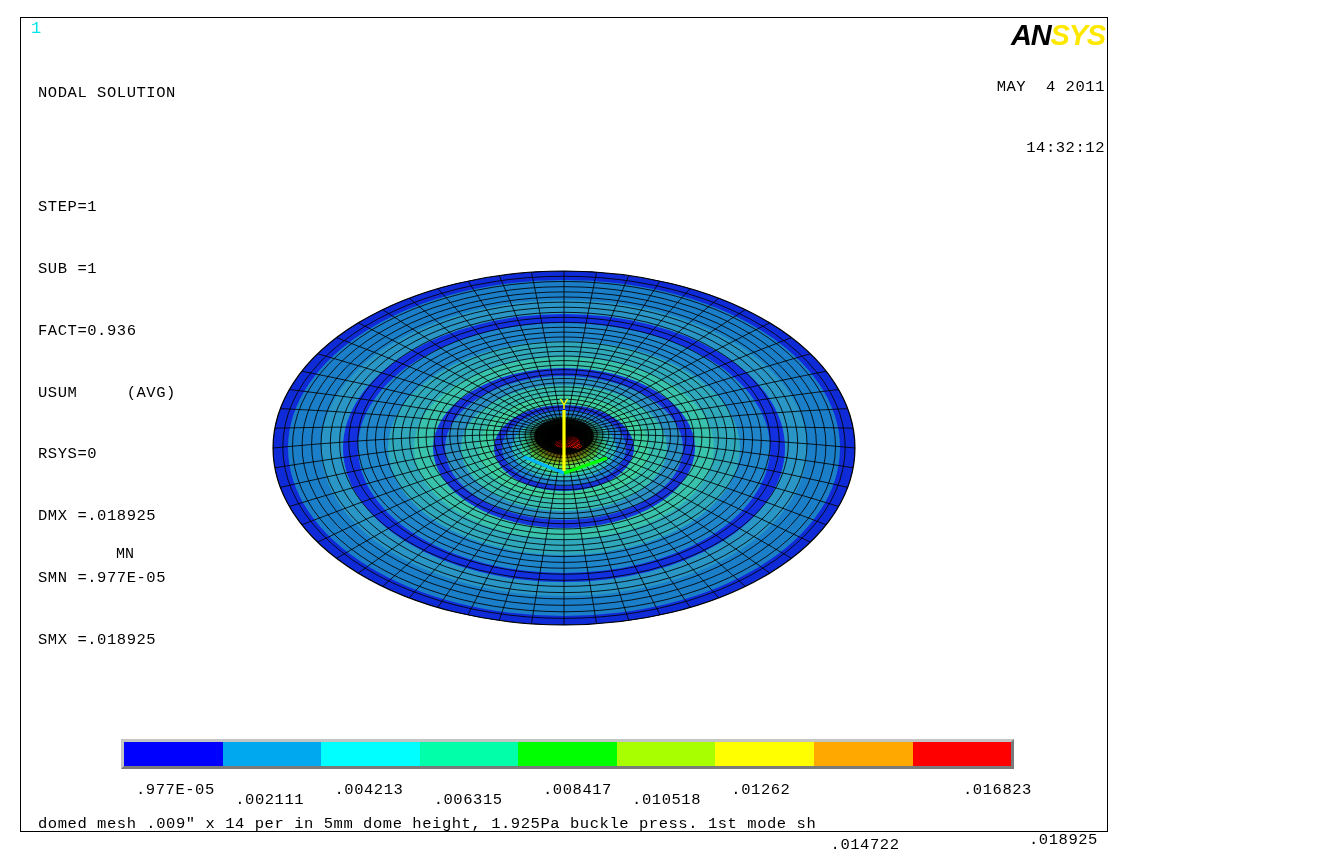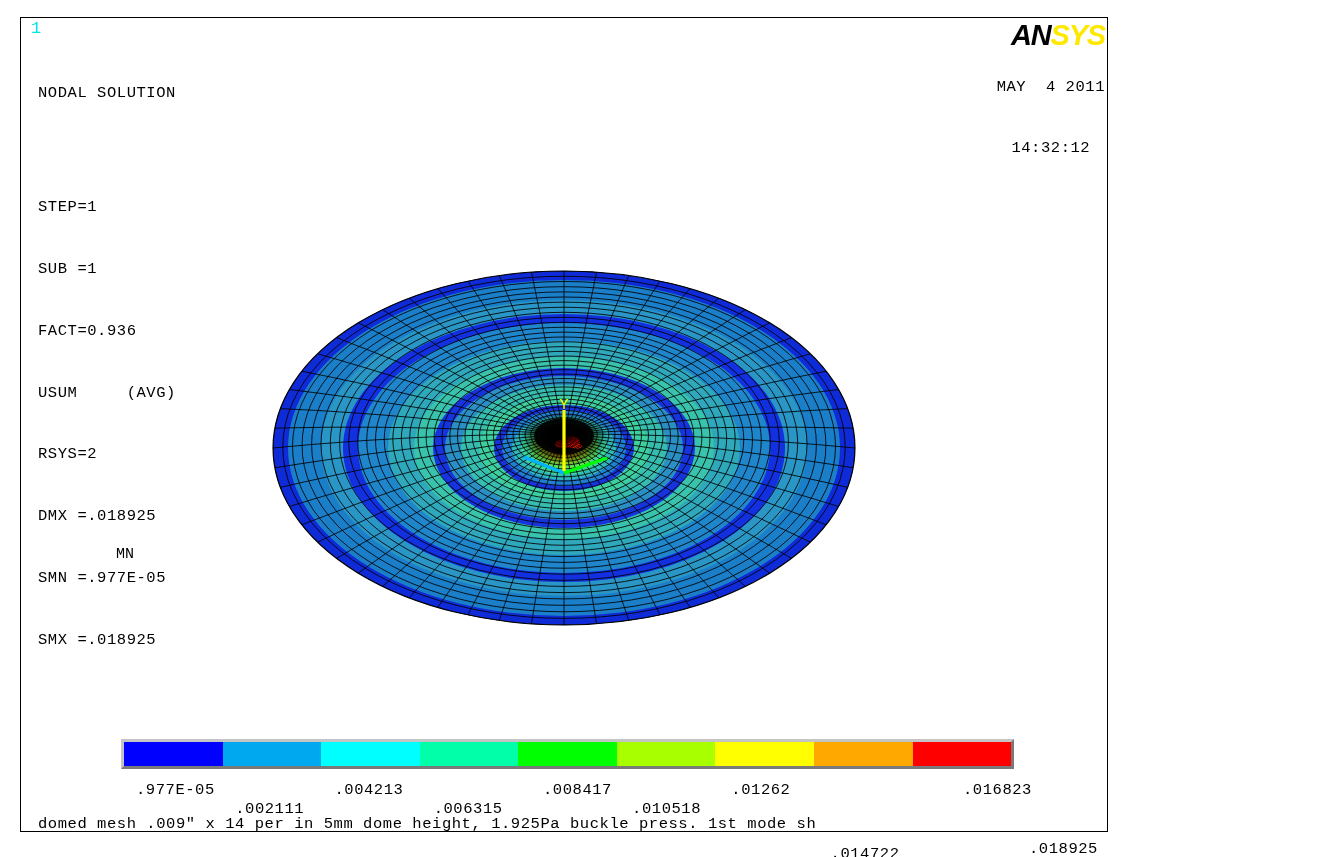--- a/index.html
+++ b/index.html
@@ -74,21 +74,21 @@
   #ansys-logo .sys { color: #ffe800; }
 
   
   #datetime-block {
     position: absolute;
     right: 2px;
     top: 38px;
     font-size: 15.5px;
     line-height: 20.6px;
     color: #000000;
-    text-align: center;
+    text-align: right;
     white-space: pre;
     letter-spacing: 0.55px;
   }
 
   
   #plot-area {
     position: absolute;
     left: 0px;
     top: 225px;
     width: 1086px;
@@ -133,21 +133,21 @@
   }
   .cbar-label {
     position: absolute;
     font-size: 15.5px;
     line-height: 19px;
     color: #000000;
     white-space: pre;
     letter-spacing: 0.55px;
   }
   .cbar-label.row-top { top: 30px; }
-  .cbar-label.row-bot { top: 49px; }
+  .cbar-label.row-bot { top: 40px; }
 
   
   #caption {
     position: absolute;
     left: 17px;
     top: 796px;
     font-size: 15.5px;
     line-height: 20px;
     color: #000000;
     white-space: pre;
@@ -171,21 +171,21 @@
       <span>14:32:12</span>
     </div>
 
     <div id="header-block">
       <span class="hdr-title">NODAL SOLUTION</span>
       <span class="gap"></span>
       <span class="hdr-line">STEP=1</span>
       <span class="hdr-line">SUB =1</span>
       <span class="hdr-line">FACT=0.936</span>
       <span class="hdr-line">USUM     (AVG)</span>
-      <span class="hdr-line">RSYS=2</span>
+      <span class="hdr-line">RSYS=0</span>
       <span class="hdr-line">DMX =.018925</span>
       <span class="hdr-line">SMN =.977E-05</span>
       <span class="hdr-line">SMX =.018925</span>
     </div>
 
     <div id="plot-area">
       <svg id="dome-svg" width="1086" height="410" viewBox="0 0 1086 410">
         <defs>
           <clipPath id="domeClip">
             <ellipse cx="543" cy="205" rx="291" ry="177"></ellipse>

